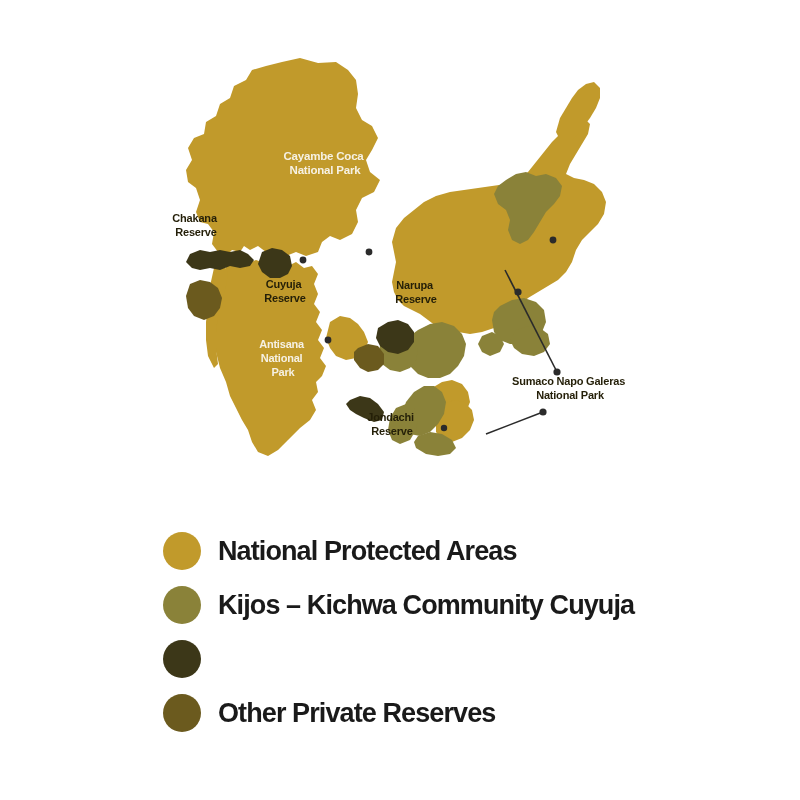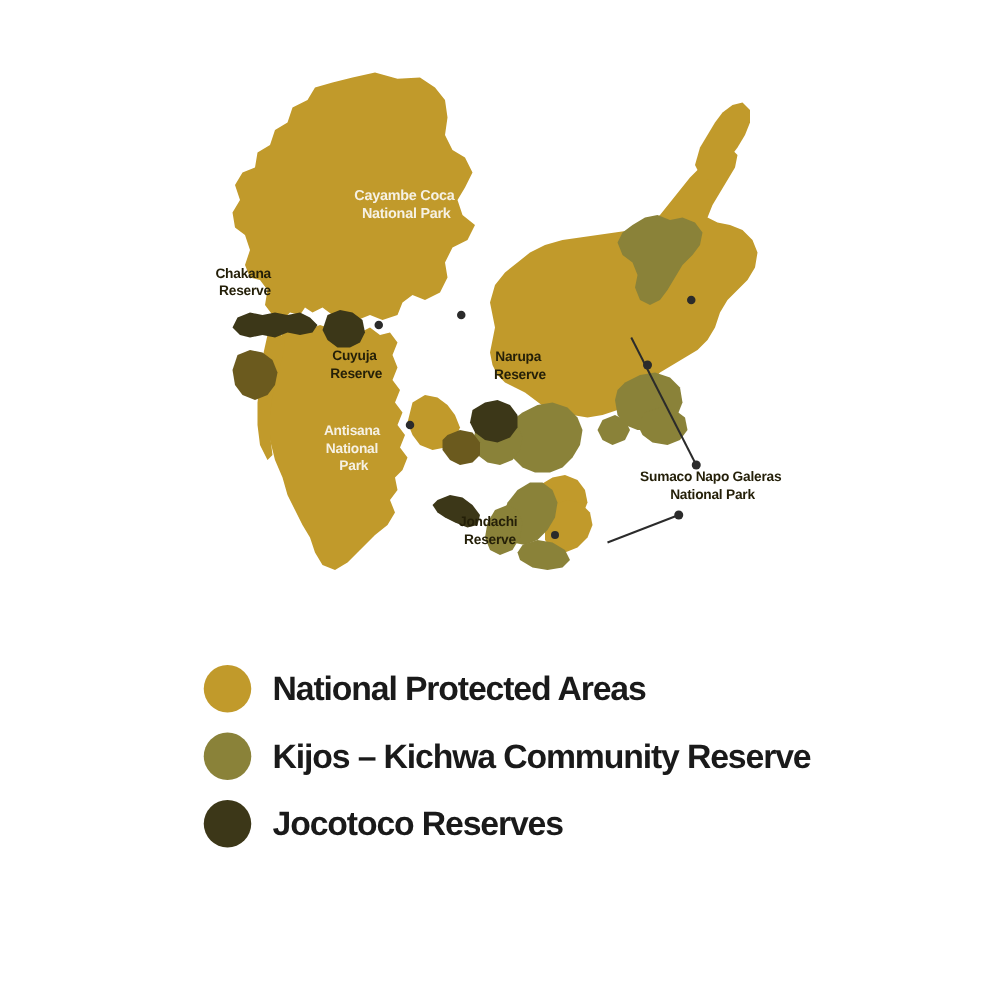--- a/index.html
+++ b/index.html
@@ -245,23 +245,26 @@
 
   <div class="legend">
 
     <div class="legend-row">
       <span class="swatch" style="background:#C19A2B"></span>
       <span class="legend-label">National Protected Areas</span>
     </div>
 
     <div class="legend-row">
       <span class="swatch" style="background:#8A8239"></span>
-      <span class="legend-label">Kijos – Kichwa Community Reserve</span>
+      <span class="legend-label">Kijos – Kichwa Community Cuyuja</span>
     </div>
 
     <div class="legend-row">
       <span class="swatch" style="background:#3C3718"></span>
-      <span class="legend-label">Jocotoco Reserves</span>
-    </div>
-
+    </div>
+
+    <div class="legend-row">
+      <span class="swatch" style="background:#6B5A1E"></span>
+      <span class="legend-label">Other Private Reserves</span>
+    </div>
   </div>
 
 </div>
 
 </body></html>

